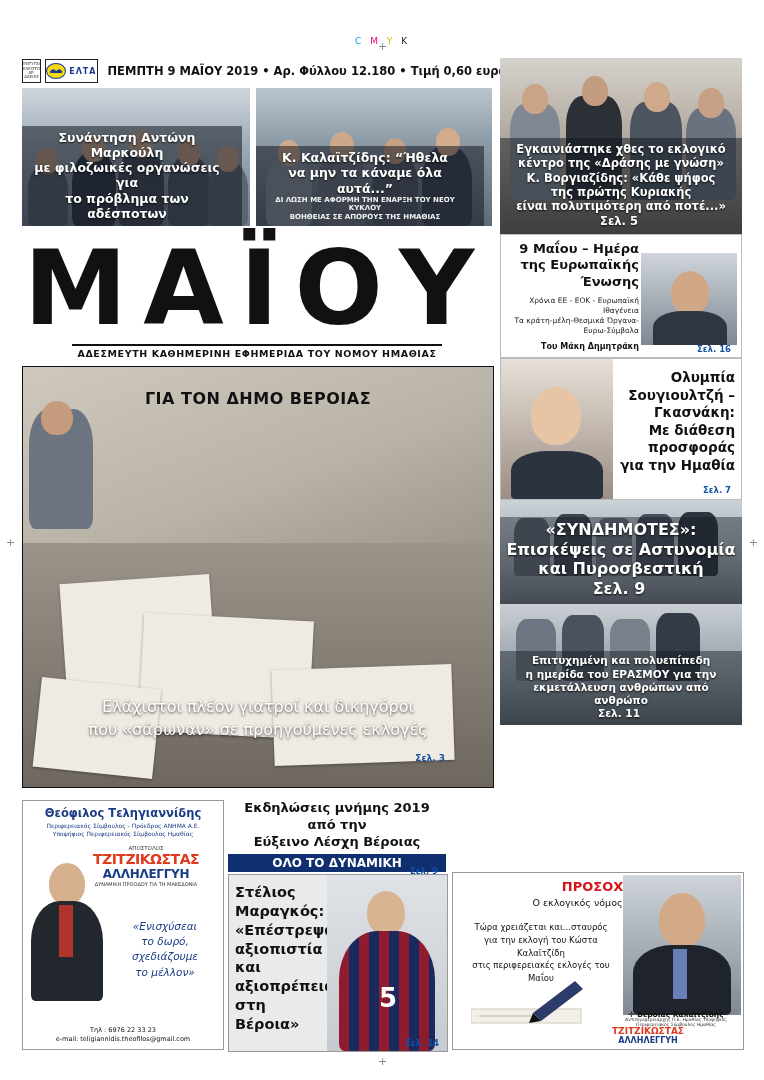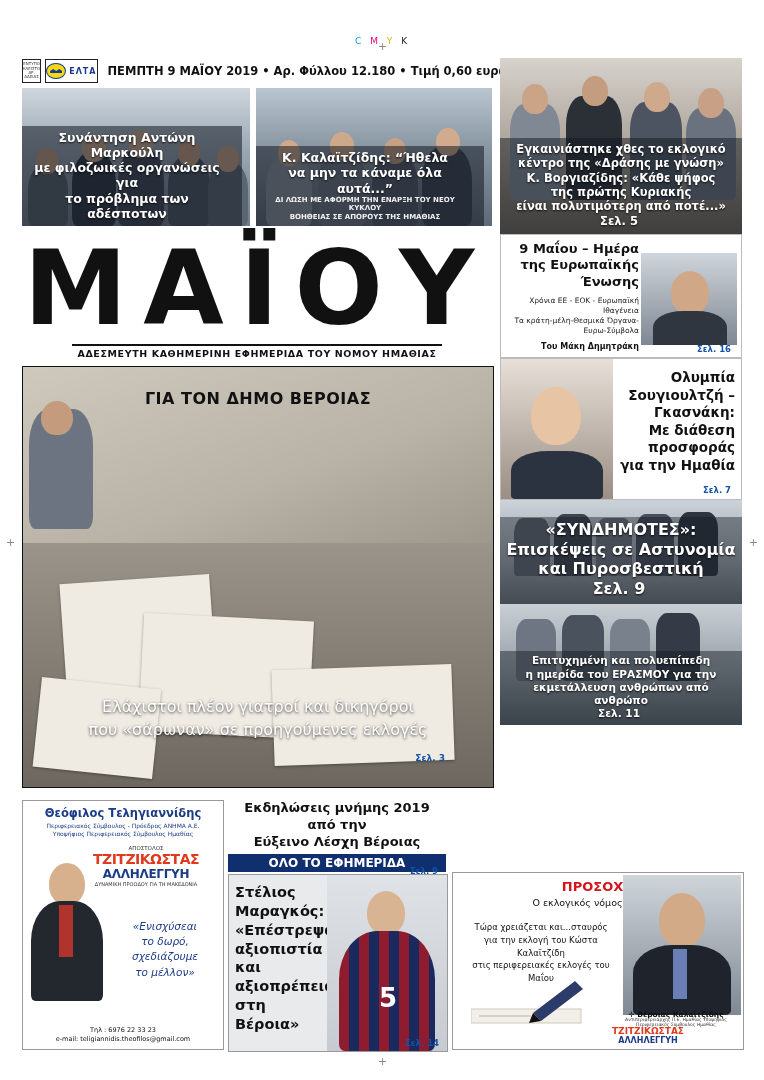--- a/index.html
+++ b/index.html
@@ -321,21 +321,21 @@
     </div>
     <div class="contact">
       <span>Τηλ : 6976 22 33 23</span><br>
       <span>e-mail: teligiannidis.theofilos@gmail.com</span>
     </div>
   </div>
 
   <div class="ad2">
     <span class="l">Εκδηλώσεις μνήμης 2019 από την</span>
     <span class="l">Εύξεινο Λέσχη Βέροιας</span>
-    <div class="banner">ΟΛΟ ΤΟ ΕΦΗΜΕΡΙΔΑ</div>
+    <div class="banner">ΟΛΟ ΤΟ ΔΥΝΑΜΙΚΗ</div>
     <span class="sel sel-in">Σελ. 9</span>
   </div>
 
   <div class="ad3">
     <div class="txt">
       <span>Στέλιος</span>
       <span>Μαραγκός:</span>
       <span>«Επέστρεψαν</span>
       <span>αξιοπιστία και</span>
       <span>αξιοπρέπεια</span>

